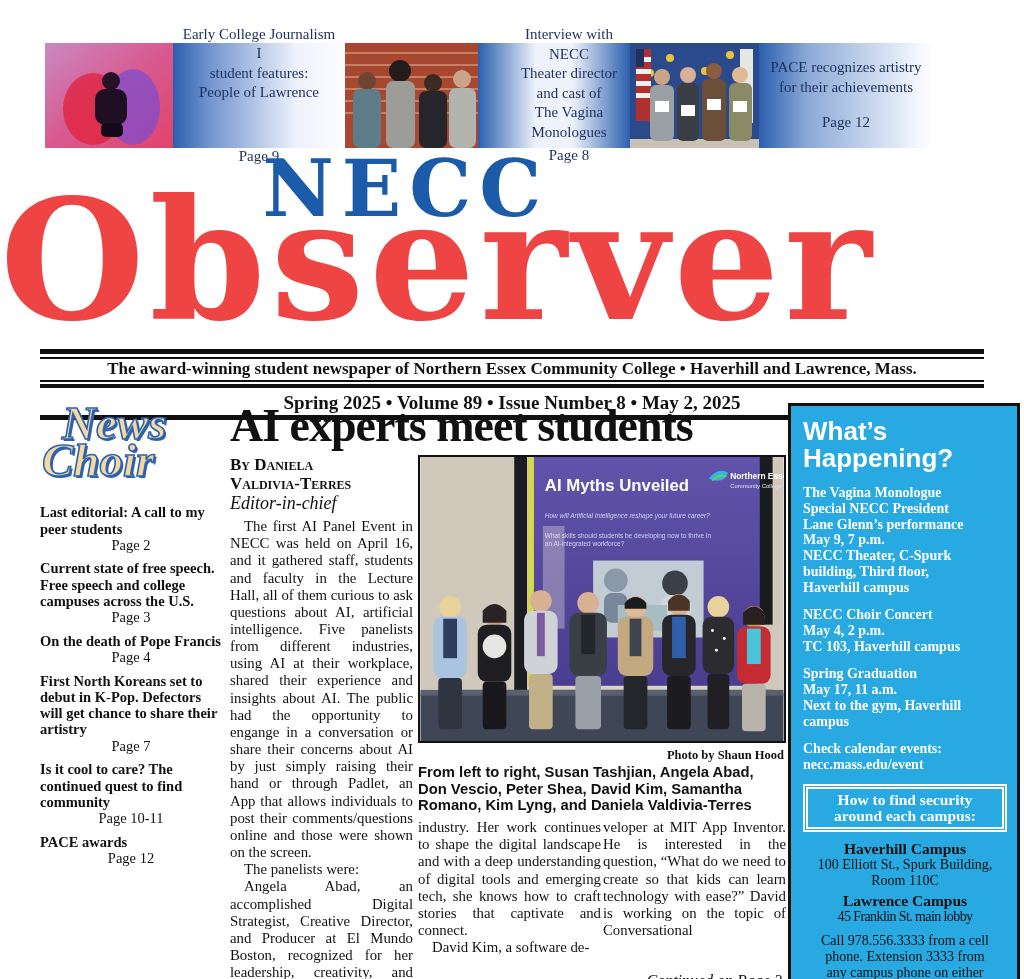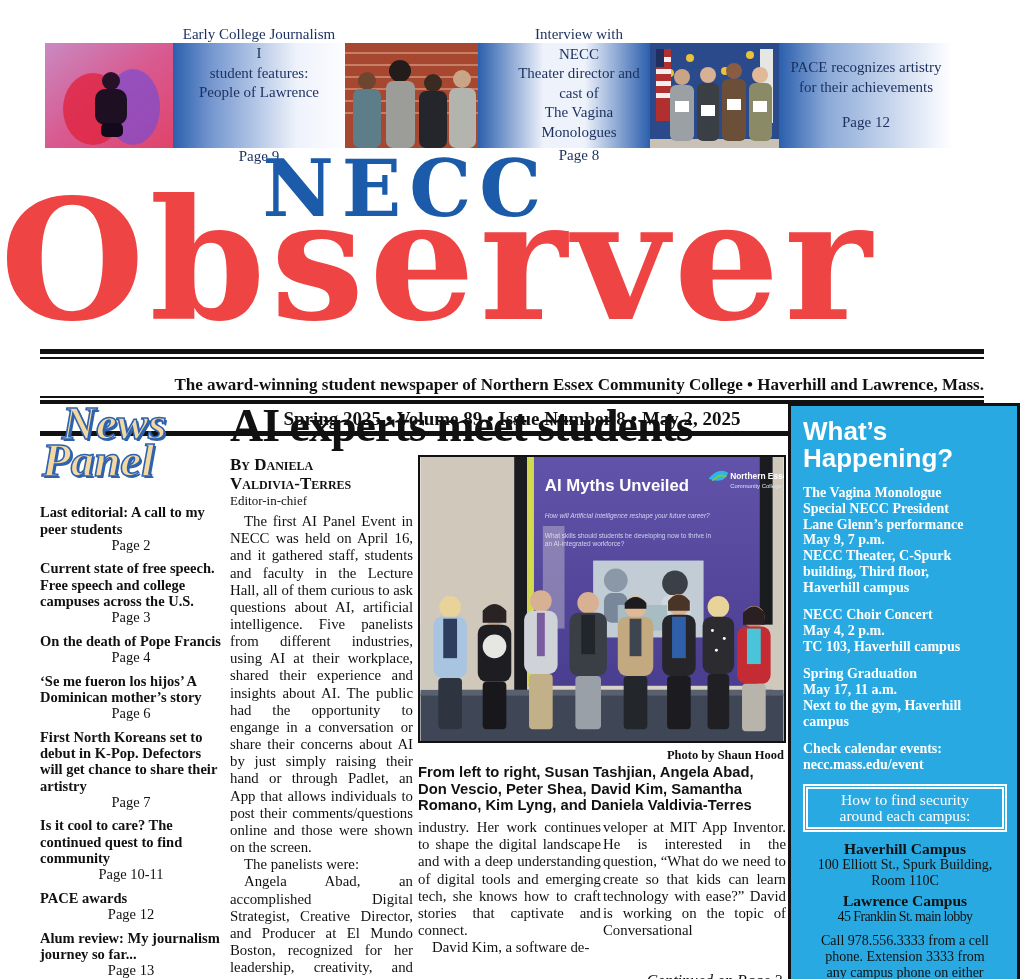--- a/index.html
+++ b/index.html
@@ -7,39 +7,39 @@
               font-family:"Liberation Serif", serif; color:#111; }
   .pre { white-space:pre-line; }
 
   
   #teaser-band { position:absolute; top:43px; left:45px; width:908px; height:105px; display:flex; }
   .teaser-photo { height:105px; flex:0 0 auto; }
   .teaser-box { height:105px; flex:0 0 auto; display:flex; flex-direction:column;
                 justify-content:center; align-items:center; text-align:center;
                 color:#1c2f5e; font-size:15px; line-height:1.3; padding:2px 6px; }
   .tb1 { width:172px; background:linear-gradient(to right,#2b5fad 0%,#7496cf 22%,#eef2fb 72%,#fdfdff 100%);gap:40px; }
-  .tb2 { width:172px; background:linear-gradient(to right,#2b5fad 0%,#eef2fb 38%,#eef2fb 62%,#2b5fad 100%);padding-left:36px; }
+  .tb2 { width:152px; background:linear-gradient(to right,#2b5fad 0%,#eef2fb 38%,#eef2fb 62%,#2b5fad 100%);padding-left:36px; }
   .tb3 { width:174px; background:linear-gradient(to right,#2b5fad 0%,#8caad8 28%,#f4f7fd 92%,#ffffff 100%); }
   .teaser-page { margin-top:4px; }
   .tb3 .teaser-page { margin-top:16px; }
 
   
   #masthead { position:absolute; top:148px; left:0; width:812px; height:200px; }
   #masthead-kicker { position:absolute; top:2px; left:0; width:100%; text-align:center;
       font-family:"DejaVu Serif", serif; font-weight:bold; font-size:78px; line-height:1;
       color:#1b5ba9; letter-spacing:8px; }
   #masthead-title { position:absolute; top:30px; left:0; width:100%; text-align:center;
       font-family:"DejaVu Serif", serif; font-weight:bold; font-size:166px; line-height:1;
       color:#ef4444; letter-spacing:5px; }
 
   
   #folio { position:absolute; top:349px; left:40px; width:944px; }
   .rule-heavy { height:5px; background:#111; }
   .rule-light { height:2px; background:#111; margin-top:3px; }
-  #tagline { text-align:right; font-weight:bold; font-size:17px; padding:16px 0 1px; }
+  #tagline { text-align:center; font-weight:bold; font-size:17px; padding:0 0 1px; }
   #dateline { text-align:center; font-weight:bold; font-size:19px; padding:4px 0 1px; }
 
   
   #content { position:absolute; top:403px; left:40px; width:952px; display:flex; }
   #newsbytes-col { width:188px; flex:0 0 auto; padding-right:4px; }
   #article-col  { width:556px; flex:0 0 auto; padding:0 2px; }
   #sidebar-col  { width:232px; flex:0 0 auto; margin-left:4px; }
 
   
   #newsbytes-logo { font-style:italic; font-weight:bold; font-size:47px; line-height:0.78;
@@ -51,37 +51,37 @@
   .nb-title { font-weight:bold; font-size:14.5px; line-height:1.12; }
   .nb-page { text-align:center; font-size:14.5px; line-height:1.15; padding-right:2px; }
 
   
   #headline { font-weight:bold; font-size:46px; line-height:1.0; letter-spacing:-1px;
               margin:0 0 6px 0; white-space:nowrap; }
   #article-body { display:flex; }
   #article-c1 { width:188px; flex:0 0 auto; padding-right:5px; }
   #article-right { width:368px; flex:0 0 auto; }
   .byline { font-weight:bold; font-size:17px; font-variant:small-caps; line-height:1.12; }
-  .byline-role { font-size:13px; margin-bottom:4px; }
+  .byline-role { font-style:italic; font-size:18px; margin-bottom:4px; }
   .bodytext { font-size:14.8px; line-height:1.16; text-align:justify; }
   .bodytext.ind { text-indent:14px; }
   #main-photo-frame { border:2.5px solid #111; width:368px; height:288px; }
   #photo-credit { text-align:right; font-weight:bold; font-size:12.5px; margin:1px 2px 1px 0; }
   #photo-caption { font-family:"Liberation Sans", sans-serif; font-weight:bold;
                    font-size:14.8px; line-height:1.13; margin-bottom:5px; }
   #below-photo-cols { display:flex; gap:2px; }
   #below-photo-cols > div { flex:1; }
   #continued { text-align:right; font-style:italic; font-size:16px; margin-top:16px; padding-right:4px; }
 
   
   #sidebar { background:#29a9e1; border:3px solid #111; padding:12px 10px 10px 12px; color:#fff; }
   #sidebar-title { font-family:"Liberation Sans", sans-serif; font-weight:bold;
                    font-size:26px; line-height:1.05; margin-bottom:12px; }
   .sb-event { font-weight:bold; font-size:14px; line-height:1.14; margin-bottom:11px; }
-  #security-box { border:5px double #fff; text-align:center; font-weight:normal;
+  #security-box { border:5px double #fff; text-align:center; font-weight:bold;
                   font-size:15.5px; line-height:1.05; padding:3px 2px; margin:2px 0 8px; }
   .campus { color:#111; text-align:center; margin-bottom:4px; }
   .campus-name { font-weight:bold; font-size:15.5px; line-height:1.1; }
   .campus-addr { font-size:14px; line-height:1.1; }
   .campus-addr.narrow { letter-spacing:-0.6px; }
   #sb-phone { color:#111; text-align:center; font-size:14px; line-height:1.15; margin-top:8px; }
 </style>
 </head>
 <body>
 
@@ -185,53 +185,45 @@
   <div class="rule-heavy" style="height:4px;margin-top:2px"></div>
   <div id="dateline">Spring 2025   •   Volume 89   •   Issue Number 8   •   May 2, 2025</div>
   <div class="rule-heavy"></div>
 </div>
 
 <div id="content">
 
   <div id="newsbytes-col">
     <div id="newsbytes-logo">
       <span class="l1">News</span>
-      <span class="l2">Panel</span>
+      <span class="l2">Choir</span>
     </div>
     <div class="nb-item">
       <div class="nb-title">Last editorial: A call to my peer students</div>
       <div class="nb-page">Page 2</div>
     </div>
     <div class="nb-item">
       <div class="nb-title">Current state of free speech. Free speech and college campuses across the U.S.</div>
       <div class="nb-page">Page 3</div>
     </div>
     <div class="nb-item">
       <div class="nb-title">On the death of Pope Francis</div>
       <div class="nb-page">Page 4</div>
     </div>
     <div class="nb-item">
-      <div class="nb-title">‘Se me fueron los hijos’ A Dominican mother’s story</div>
-      <div class="nb-page">Page 6</div>
-    </div>
-    <div class="nb-item">
       <div class="nb-title">First North Koreans set to debut in K-Pop. Defectors will get chance to share their artistry</div>
       <div class="nb-page">Page 7</div>
     </div>
     <div class="nb-item">
       <div class="nb-title">Is it cool to care? The continued quest to find community</div>
       <div class="nb-page">Page 10-11</div>
     </div>
     <div class="nb-item">
       <div class="nb-title">PACE awards</div>
       <div class="nb-page">Page 12</div>
-    </div>
-    <div class="nb-item">
-      <div class="nb-title">Alum review: My journalism journey so far...</div>
-      <div class="nb-page">Page 13</div>
     </div>
 
   </div>
 
   <div id="article-col">
     <h1 id="headline">AI experts meet students</h1>
     <div id="article-body">
       <div id="article-c1">
         <div class="byline">By Daniela</div>
         <div class="byline">Valdivia-Terres</div>

